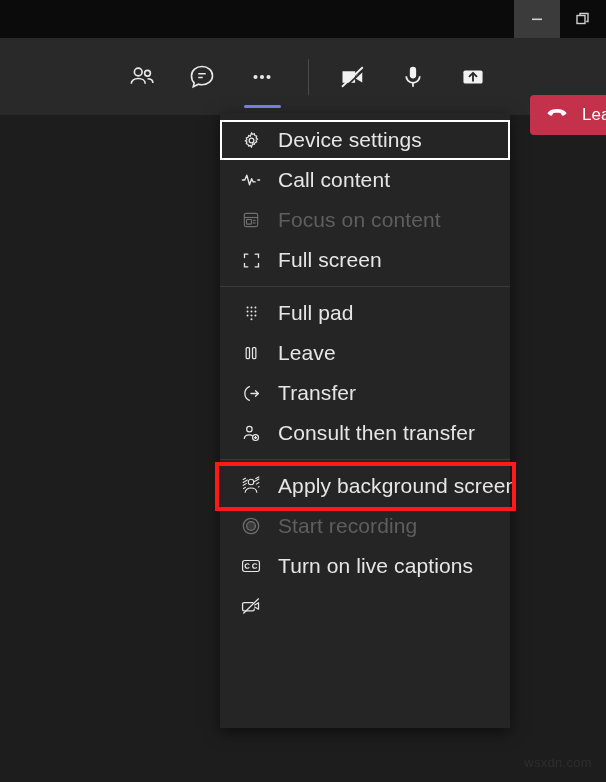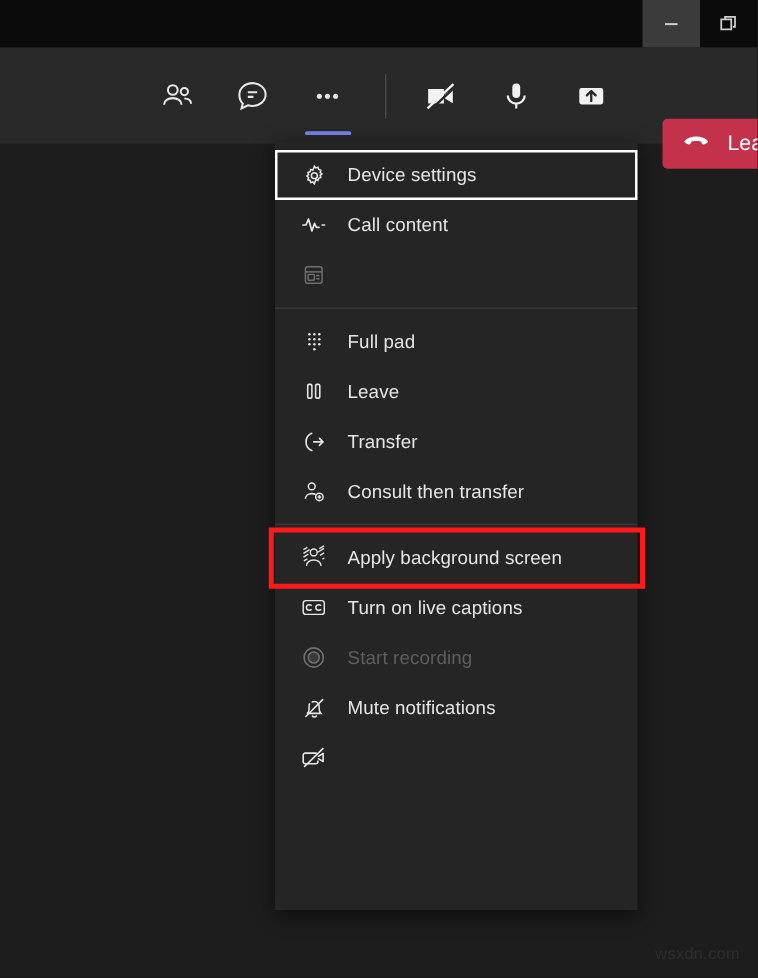--- a/index.html
+++ b/index.html
@@ -56,21 +56,21 @@
   }
   .menu-item {
     height:40px; display:flex; align-items:center; padding-left:20px; gap:16px;
     position:relative;
   }
   .menu-item .mi-icon {
     width:22px; height:22px; display:flex; align-items:center; justify-content:center;
     flex:0 0 22px;
   }
   .menu-item .mi-label {
-    font-size:15px; color:#e6e6e6; letter-spacing:.1px; white-space:nowrap;
+    font-size:21px; color:#e6e6e6; letter-spacing:.1px; white-space:nowrap;
   }
   .menu-item.focused { outline:2px solid #ffffff; outline-offset:-2px; }
   .menu-item.disabled .mi-label { color:#5e5e5e; }
   .menu-item.disabled .mi-icon { opacity:.38; }
   .menu-sep { height:1px; background:#3a3a3a; margin:6px 0 6px 0; }
 
   .hl-box {
     position:absolute; left:-5px; top:-4px; width:301px; height:49px;
     border:4px solid #ff1a1a; pointer-events:none;
   }
@@ -205,20 +205,30 @@
       <div class="menu-item disabled">
         <span class="mi-icon">
           <svg width="20" height="20" viewBox="0 0 24 24" fill="none" stroke="#e6e6e6" stroke-width="1.4">
             <rect x="4" y="4" width="16" height="16" rx="2.2"></rect>
             <line x1="4" y1="9" x2="20" y2="9"></line>
             <rect x="6.6" y="11.4" width="6" height="5.6" rx="0.8"></rect>
             <line x1="14.4" y1="12.6" x2="17.6" y2="12.6"></line>
             <line x1="14.4" y1="15.6" x2="17.6" y2="15.6"></line>
           </svg>
         </span>
+        <span class="mi-label">Focus on content</span>
+      </div>
+      <div class="menu-item">
+        <span class="mi-icon">
+          <svg width="21" height="21" viewBox="0 0 24 24" fill="none" stroke="#e6e6e6" stroke-width="1.5" stroke-linecap="round">
+            <path d="M4 8.6V4.8h3.8M20 8.6V4.8h-3.8M4 15.4v3.8h3.8M20 15.4v3.8h-3.8"></path>
+            <line x1="9.6" y1="12" x2="14.4" y2="12" stroke-width="0"></line>
+          </svg>
+        </span>
+        <span class="mi-label">Full screen</span>
       </div>
       <div class="menu-sep"></div>
       <div class="menu-item">
         <span class="mi-icon">
           <svg width="19" height="19" viewBox="0 0 24 24" fill="#e6e6e6">
             <circle cx="7" cy="4.4" r="1.25"></circle>
             <circle cx="12" cy="4.4" r="1.25"></circle>
             <circle cx="17" cy="4.4" r="1.25"></circle>
             <circle cx="7" cy="9.4" r="1.25"></circle>
             <circle cx="12" cy="9.4" r="1.25"></circle>
@@ -266,51 +276,40 @@
         <span class="mi-icon">
           <svg width="22" height="22" viewBox="0 0 24 24" fill="none" stroke="#e6e6e6" stroke-width="1.2">
             <circle cx="12" cy="7.6" r="3"></circle>
             <path d="M5.6 19.4c0-3.2 2.9-5.2 6.4-5.2s6.4 2 6.4 5.2"></path>
             <path d="M3 5.2l3.4-2M3 8.4l5.4-3.2M3 11.6l4.2-2.6M16.8 4.2l4.2-2.4M15.4 7.4l5.6-3.4M17.4 10.2l3.6-2.2M3.4 15l3-1.8M19.6 13.4l1.6-1"></path>
           </svg>
         </span>
         <span class="mi-label">Apply background screen</span>
         <span class="hl-box"></span>
       </div>
+      <div class="menu-item disabled">
+        <span class="mi-icon">
+          <svg width="22" height="22" viewBox="0 0 24 24" fill="none" stroke="#e6e6e6" stroke-width="1.4">
+            <circle cx="12" cy="12" r="8.4"></circle>
+            <circle cx="12" cy="12" r="4.8" fill="#8a8a8a" stroke="none" opacity=".55"></circle>
+            <circle cx="12" cy="12" r="4.8"></circle>
+          </svg>
+        </span>
+        <span class="mi-label">Start recording</span>
+      </div>
       <div class="menu-item">
         <span class="mi-icon">
           <svg width="22" height="22" viewBox="0 0 24 24" fill="none" stroke="#e6e6e6" stroke-width="1.3">
             <rect x="2.8" y="6" width="18.4" height="12" rx="2.4"></rect>
             <path d="M10.2 10.4c-.5-.55-1.2-.85-2-.85-1.5 0-2.6 1.1-2.6 2.45s1.1 2.45 2.6 2.45c.8 0 1.5-.3 2-.85"></path>
             <path d="M18.4 10.4c-.5-.55-1.2-.85-2-.85-1.5 0-2.6 1.1-2.6 2.45s1.1 2.45 2.6 2.45c.8 0 1.5-.3 2-.85"></path>
           </svg>
         </span>
         <span class="mi-label">Turn on live captions</span>
       </div>
-      <div class="menu-item disabled">
-        <span class="mi-icon">
-          <svg width="22" height="22" viewBox="0 0 24 24" fill="none" stroke="#e6e6e6" stroke-width="1.4">
-            <circle cx="12" cy="12" r="8.4"></circle>
-            <circle cx="12" cy="12" r="4.8" fill="#8a8a8a" stroke="none" opacity=".55"></circle>
-            <circle cx="12" cy="12" r="4.8"></circle>
-          </svg>
-        </span>
-        <span class="mi-label">Start recording</span>
-      </div>
-      <div class="menu-item">
-        <span class="mi-icon">
-          <svg width="21" height="21" viewBox="0 0 24 24" fill="none" stroke="#e6e6e6" stroke-width="1.4" stroke-linecap="round">
-            <path d="M6 16.8h12c-1.2-1.2-1.6-2.3-1.6-3.9v-2.3c0-2.5-1.9-4.6-4.4-4.6-.7 0-1.35.16-1.93.45"></path>
-            <path d="M7.6 8.1c-.3.68-.46 1.45-.46 2.3v3c0 1.6-.4 2.4-1.6 3.4"></path>
-            <path d="M10.2 19.2c.35.6 1 1 1.8 1s1.45-.4 1.8-1"></path>
-            <line x1="4.2" y1="19.6" x2="19.6" y2="4.2"></line>
-          </svg>
-        </span>
-        <span class="mi-label">Mute notifications</span>
-      </div>
       <div class="menu-item">
         <span class="mi-icon">
           <svg width="22" height="22" viewBox="0 0 24 24" fill="none" stroke="#e6e6e6" stroke-width="1.4" stroke-linejoin="round">
             <path d="M14.6 8.2H4.6c-1 0-1.8.8-1.8 1.8v5.6c0 1 .8 1.8 1.8 1.8h9.2c1 0 1.8-.8 1.8-1.8v-1"></path>
             <path d="M15.6 11.2l4.6-2.7v7l-4.6-2.7"></path>
             <line x1="3.6" y1="20.2" x2="20.4" y2="3.8"></line>
           </svg>
         </span>
       </div>
     </div>

